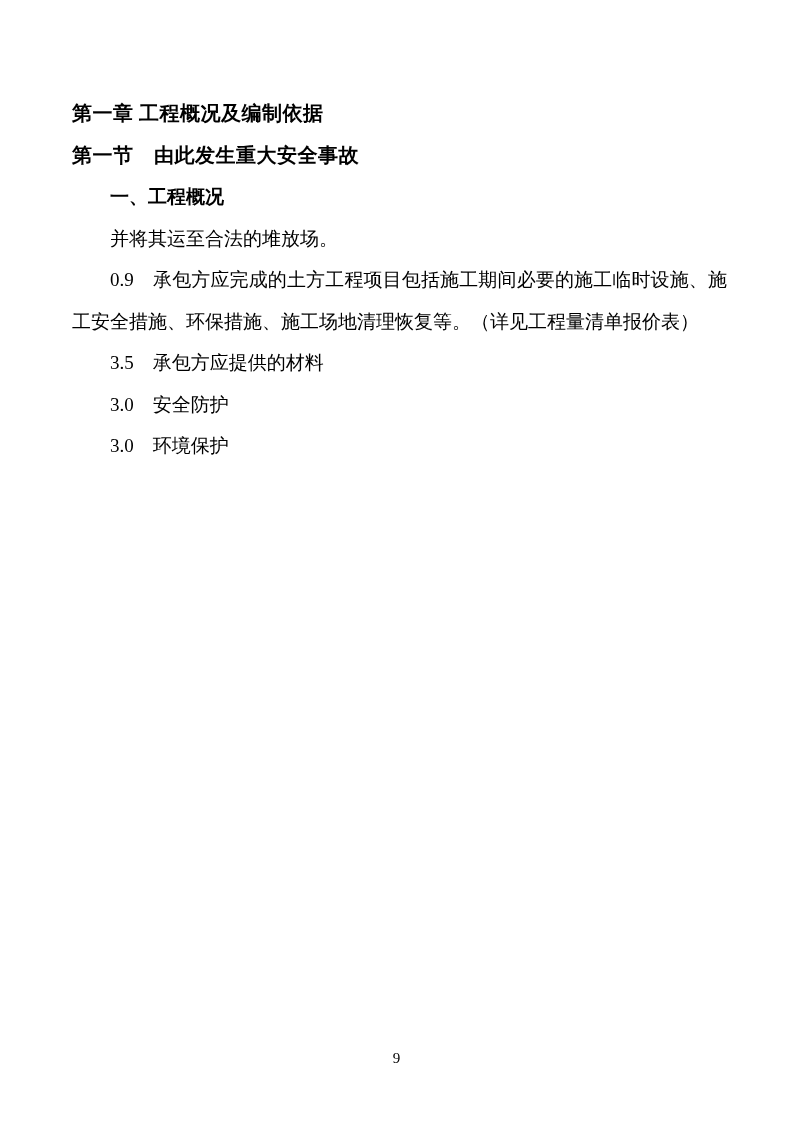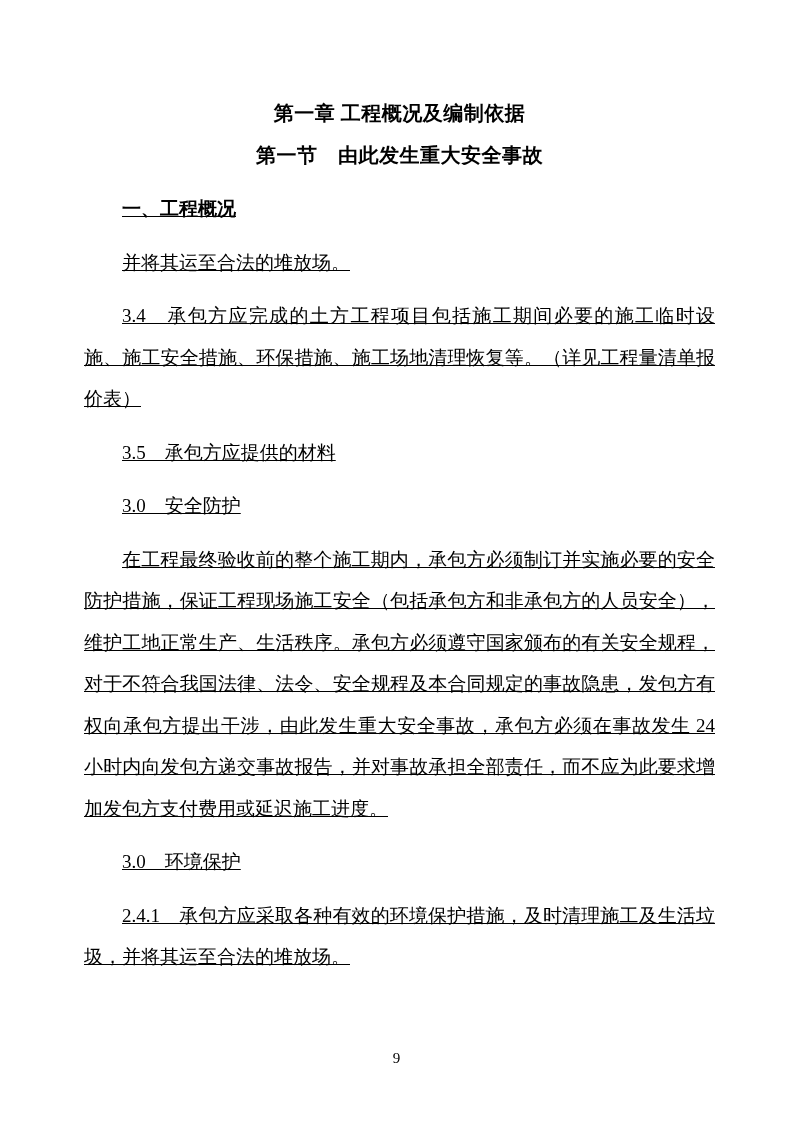--- a/index.html
+++ b/index.html
@@ -20,30 +20,29 @@
     top: 0; left: 0; right: 0; bottom: 0;
     padding: 92px 66px 0 72px;
     box-sizing: border-box;
   }
   .chapter-heading,
   .section-heading {
     margin: 0;
     font-size: 20px;
     font-weight: 700;
     line-height: 42px;
-    text-align: center;
+    text-align: left;
     letter-spacing: 0.5px;
   }
   .body-text p {
-    margin: 12px;
+    margin: 0;
     font-size: 19px;
     line-height: 41.5px;
     text-align: justify;
     text-indent: 2em;
-    text-decoration: underline;
   }
   .body-text p.bold-heading {
     font-weight: 700;
     text-align: left;
   }
   .page-number {
     position: absolute;
     top: 1048px;
     left: 0;
     right: 0;
@@ -57,23 +56,21 @@
 
 <div class="page">
 
   <h1 class="chapter-heading">第一章 工程概况及编制依据</h1>
 
   <h2 class="section-heading">第一节　由此发生重大安全事故</h2>
 
   <div class="body-text">
     <p class="bold-heading">一、工程概况</p>
     <p>并将其运至合法的堆放场。</p>
-    <p>3.4　承包方应完成的土方工程项目包括施工期间必要的施工临时设施、施工安全措施、环保措施、施工场地清理恢复等。（详见工程量清单报价表）</p>
+    <p>0.9　承包方应完成的土方工程项目包括施工期间必要的施工临时设施、施工安全措施、环保措施、施工场地清理恢复等。（详见工程量清单报价表）</p>
     <p>3.5　承包方应提供的材料</p>
     <p>3.0　安全防护</p>
-    <p>在工程最终验收前的整个施工期内，承包方必须制订并实施必要的安全防护措施，保证工程现场施工安全（包括承包方和非承包方的人员安全），维护工地正常生产、生活秩序。承包方必须遵守国家颁布的有关安全规程，对于不符合我国法律、法令、安全规程及本合同规定的事故隐患，发包方有权向承包方提出干涉，由此发生重大安全事故，承包方必须在事故发生 24 小时内向发包方递交事故报告，并对事故承担全部责任，而不应为此要求增加发包方支付费用或延迟施工进度。</p>
     <p>3.0　环境保护</p>
-    <p>2.4.1　承包方应采取各种有效的环境保护措施，及时清理施工及生活垃圾，并将其运至合法的堆放场。</p>
   </div>
 
 </div>
 
 <div class="page-number">9</div>
 
 </body></html>

